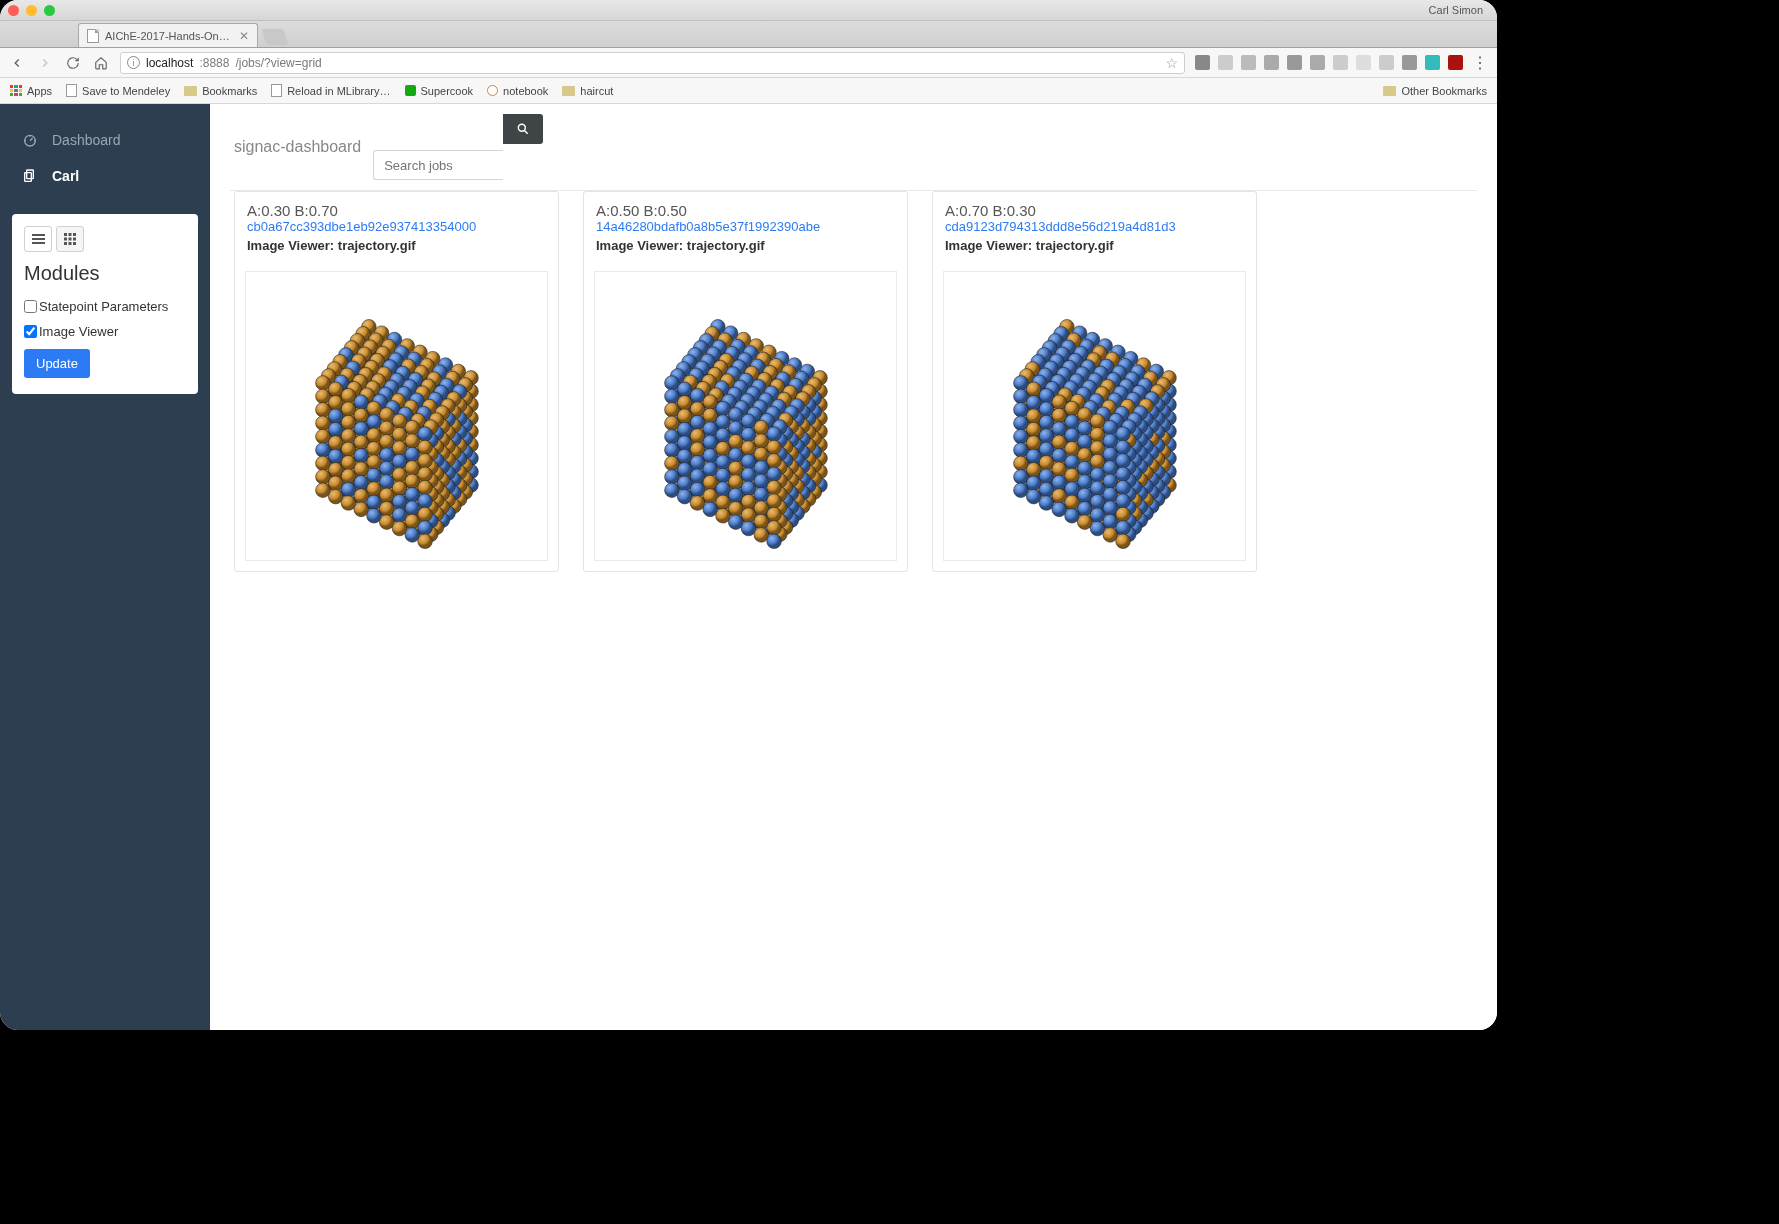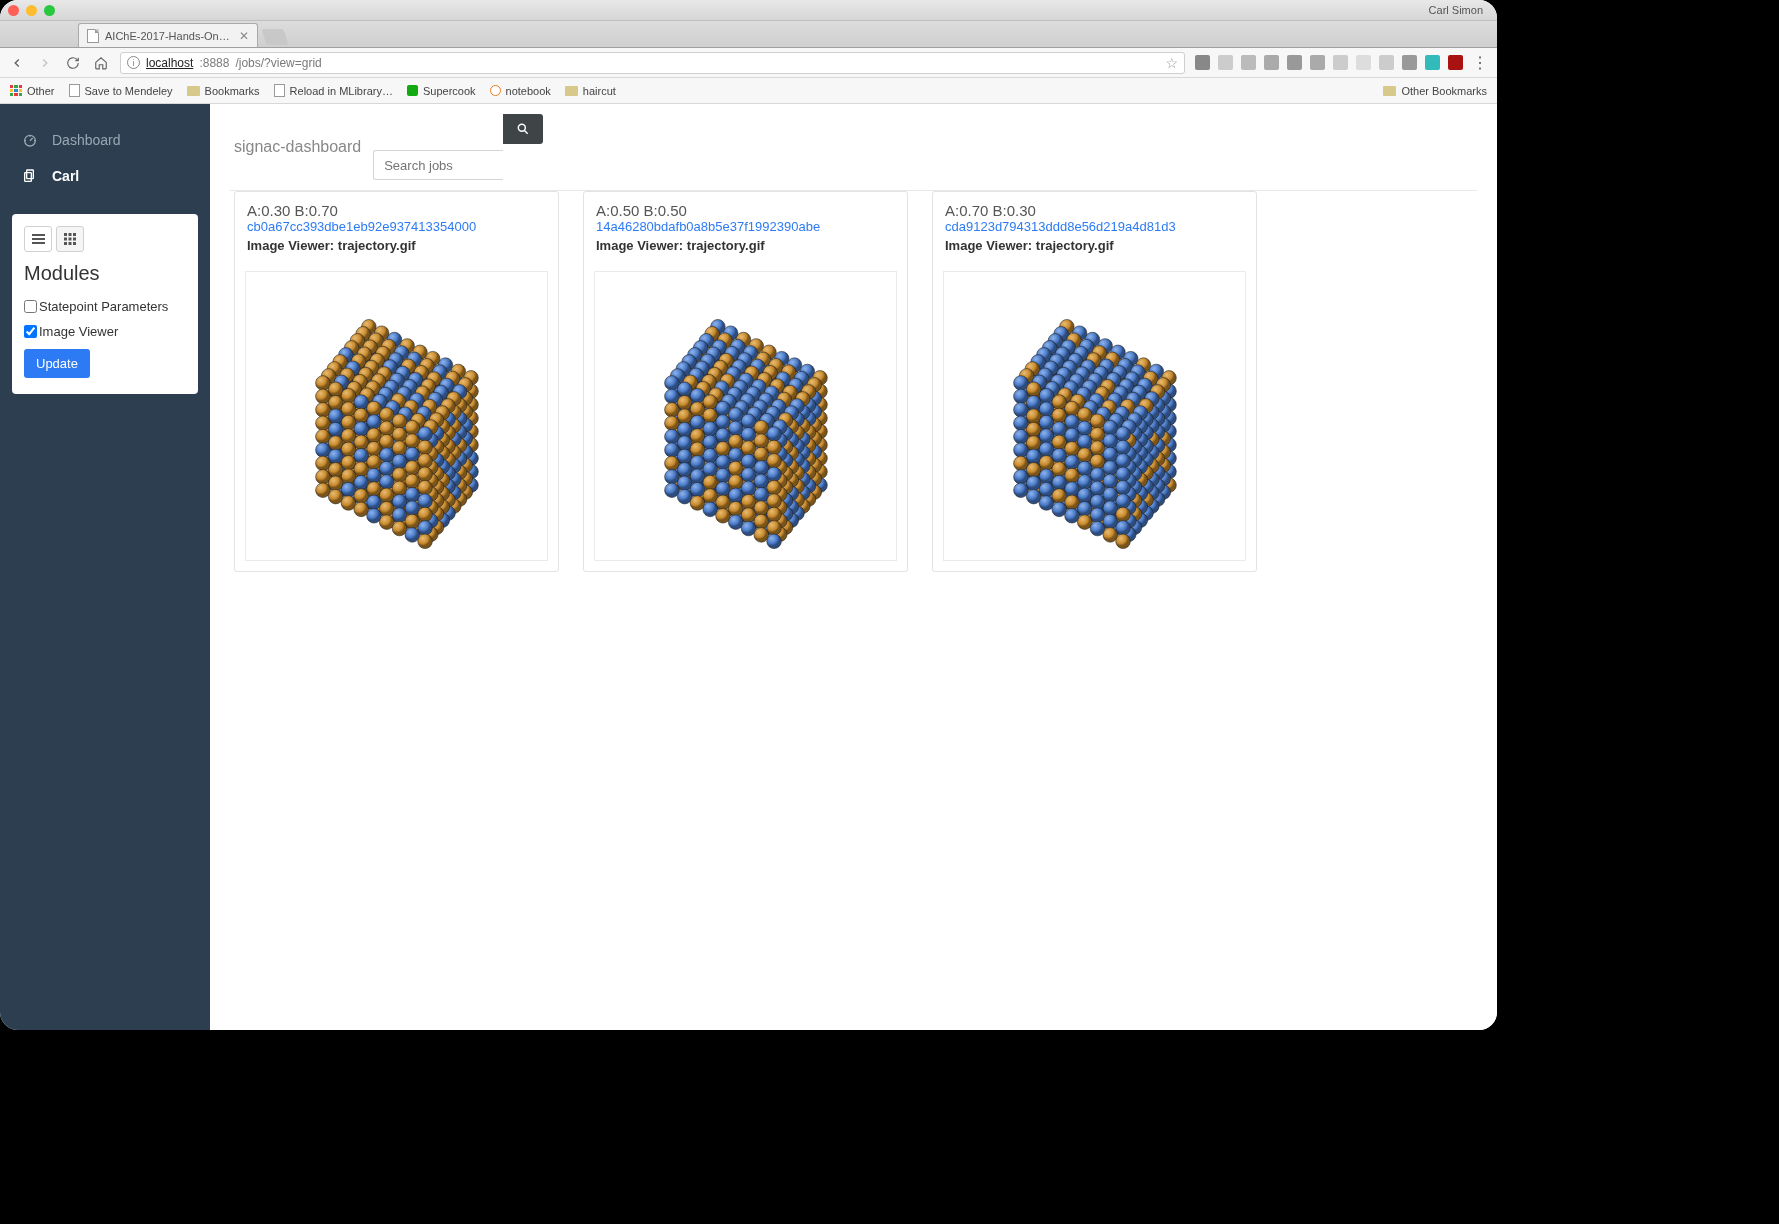--- a/index.html
+++ b/index.html
@@ -20,21 +20,21 @@
 .tab .page-icon { width: 12px; height: 14px; background: #fff; border: 1px solid #999; position: relative; flex-shrink: 0; }
 .tab .page-icon::after { content:""; position:absolute; right:-1px; top:-1px; border-style: solid; border-width: 0 4px 4px 0; border-color: #cfcfcf #cfcfcf #999 #999; }
 .tab .title { white-space: nowrap; overflow: hidden; text-overflow: ellipsis; flex: 1; }
 .tab .close { color: #888; font-size: 12px; cursor: pointer; }
 .new-tab { width: 22px; height: 16px; margin-left: 6px; margin-bottom: 2px; background: #c8c8c8; border-radius: 3px; transform: skewX(18deg); }
 
 .chrome-toolbar { height: 30px; background: #f7f7f7; display: flex; align-items: center; padding: 0 8px; gap: 10px; border-bottom: 1px solid #d8d8d8; }
 .nav-btn { width: 18px; height: 18px; display: flex; align-items: center; justify-content: center; color: #5c5c5c; cursor: pointer; }
 .omnibox { flex: 1; height: 22px; border: 1px solid #cfcfcf; border-radius: 3px; display: flex; align-items: center; padding: 0 6px; font-size: 12px; color: #333; background: #fff; gap: 6px; }
 .omnibox .info { width: 13px; height: 13px; border: 1px solid #888; border-radius: 50%; display:flex;align-items:center;justify-content:center; font-size:9px; color:#888; }
-.omnibox .host { color: #222; text-decoration: underline; }
+.omnibox .host { color: #222; }
 .omnibox .path { color: #7a7a7a; }
 .omnibox .star { margin-left: auto; color: #999; font-size: 14px; }
 .ext-icons { display: flex; gap: 8px; align-items: center; }
 .ext-icons .ic { width: 15px; height: 15px; border-radius: 2px; }
 
 .chrome-bookmarks { height: 26px; background: #f7f7f7; border-bottom: 1px solid #d8d8d8; display: flex; align-items: center; padding: 0 10px; font-size: 11px; color: #444; gap: 14px; }
 .bk { display: flex; align-items: center; gap: 5px; cursor: pointer; }
 .bk .picon { width: 11px; height: 13px; background: #fff; border: 1px solid #999; position: relative; }
 .bk .ficon { width: 13px; height: 10px; background: #d7c98a; border-radius: 1px; position: relative; }
 .bk .sicon { width: 11px; height: 11px; border-radius: 2px; }
@@ -154,21 +154,21 @@
         <div style="background:#e34"></div>
           <div style="background:#3a4"></div>
           <div style="background:#e34"></div>
         <div style="background:#fb3"></div>
           <div style="background:#38c"></div>
           <div style="background:#fb3"></div>
         <div style="background:#3a4"></div>
           <div style="background:#e34"></div>
           <div style="background:#3a4"></div>
       </div>
-      <span>Other</span>
+      <span>Apps</span>
     </div>
     <div class="bk">
         <span class="picon"></span>
         <span>Save to Mendeley</span>
       </div>
     <div class="bk">
         <span class="ficon"></span>
         <span>Bookmarks</span>
       </div>
     <div class="bk">

